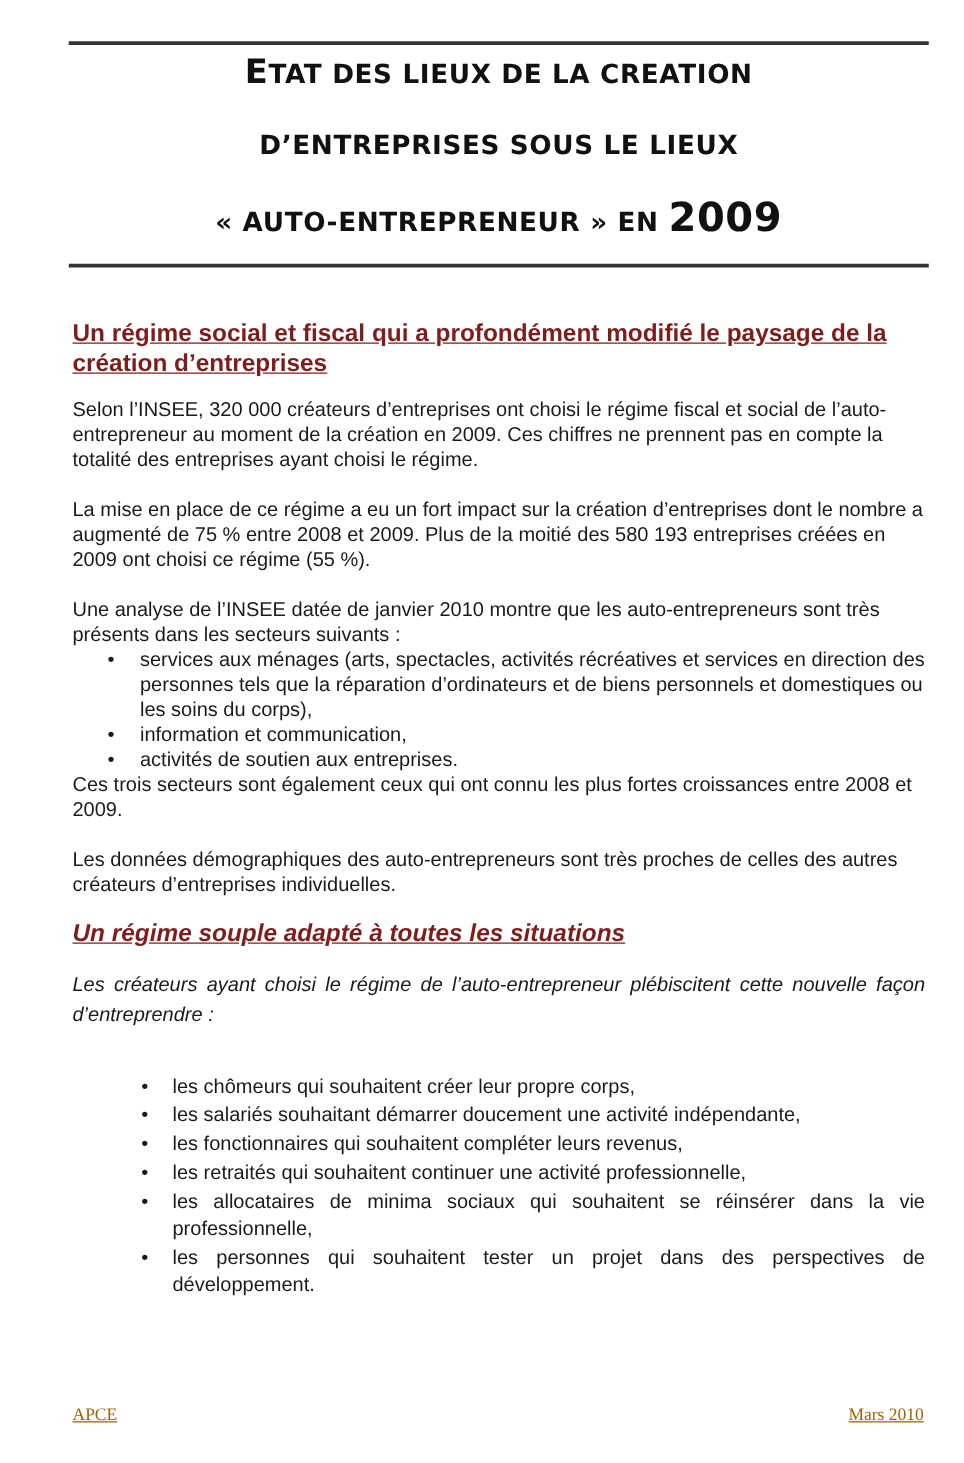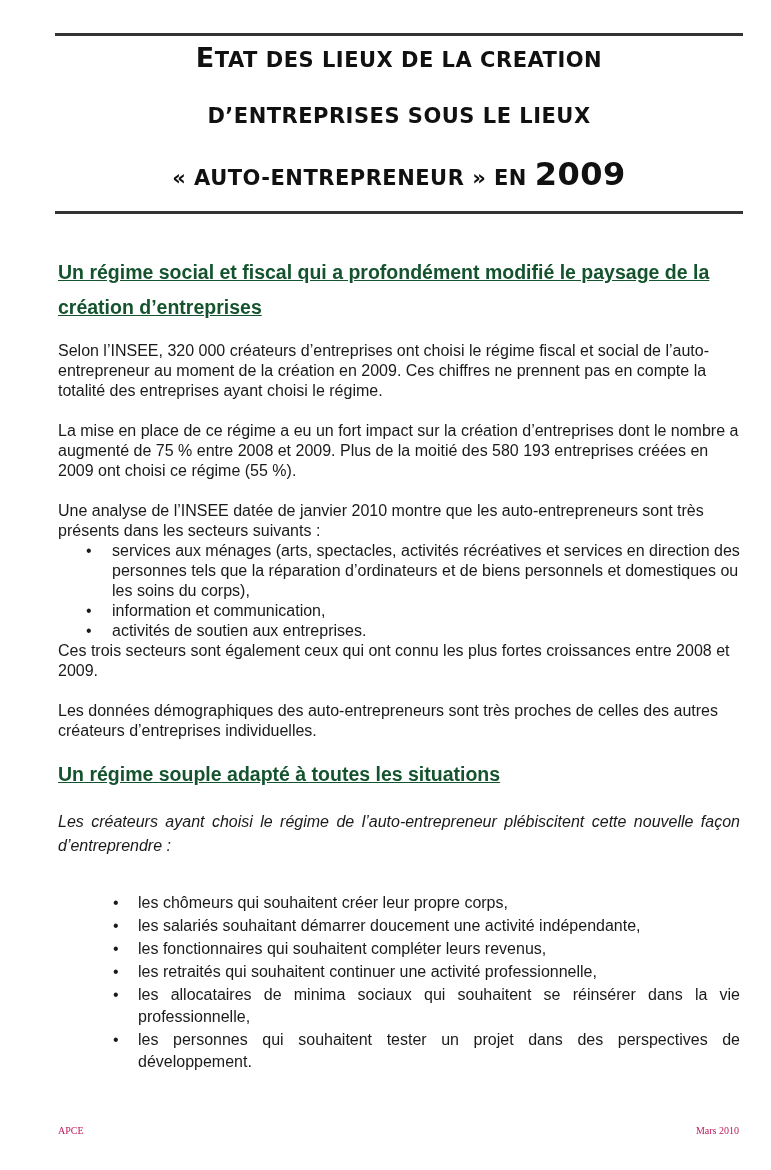--- a/index.html
+++ b/index.html
@@ -6,30 +6,30 @@
   body { width: 771px; height: 1170px; position: relative; overflow: hidden; color: #111; }
   .page { position: absolute; left: 0; top: 0; width: 771px; height: 1170px; }
   .rule { position: absolute; left: 55px; width: 688px; height: 3px; background: #333; }
   .title-block { position: absolute; left: 55px; top: 38px; width: 688px; text-align: center;
     font-family: "DejaVu Sans", sans-serif; font-weight: bold; font-size: 21px; letter-spacing: 0.5px; color: #111; }
   .title-line { height: 58px; line-height: 40px; }
   .title-line .big { font-size: 27px; }
   .title-line .num { font-size: 32px; }
   .content { position: absolute; left: 58px; top: 255px; width: 682px;
     font-family: "Liberation Sans", sans-serif; font-size: 16px; line-height: 20px; color: #1a1a1a; }
-  h2 { font-family: "Liberation Sans", sans-serif; font-size: 19.5px; line-height: 35px; font-weight: bold;
-    text-decoration: underline; margin: 0 0 16px 0; color: #14532d; }
+  h2 { font-family: "Liberation Sans", sans-serif; font-size: 19.5px; line-height: 24px; font-weight: bold;
+    text-decoration: underline; margin: 0 0 16px 0; color: #7f1d1d; }
   p { margin: 0 0 20px 0; }
   ul { margin: 0; padding: 0; list-style: none; }
   li { position: relative; padding-left: 54px; }
   li .bullet { position: absolute; left: 28px; top: 0; }
   .justify { text-align: justify; }
   .list2 li { padding-left: 80px; margin-bottom: 1px; }
   .list2 li .bullet { left: 55px; }
-  .footer { position: absolute; top: 1125px; font-family: "Liberation Serif", serif; font-size: 10px; color: #be185d; }
+  .footer { position: absolute; top: 1125px; font-family: "Liberation Serif", serif; font-size: 14px; color: #a16207; text-decoration: underline; }
 </style>
 </head>
 <body>
 
 <div class="page">
 
   <div class="rule" style="top:33px;"></div>
 
   <div class="title-block">
     <div class="title-line"><span class="big">E</span><span>TAT DES LIEUX DE LA CREATION</span></div>
@@ -47,21 +47,21 @@
       <div>Une analyse de l’INSEE datée de janvier 2010 montre que les auto-entrepreneurs sont très présents  dans les secteurs suivants :</div>
       <ul>
         <li><span class="bullet">•</span><span>services aux ménages (arts, spectacles, activités récréatives et services en direction des personnes tels que la réparation d’ordinateurs et de biens personnels et domestiques ou les soins du corps),</span></li>
         <li><span class="bullet">•</span><span>information et communication,</span></li>
         <li><span class="bullet">•</span><span>activités de soutien aux entreprises.</span></li>
       </ul>
       <p>Ces trois secteurs sont également ceux qui ont connu les plus fortes croissances entre 2008 et 2009.</p>
     </div>
     <p style="margin-bottom:16px;">Les données démographiques des auto-entrepreneurs sont très proches de celles des autres créateurs d’entreprises individuelles.</p>
 
-    <h2 style="margin-bottom:18px;">Un régime souple adapté à toutes les situations</h2>
+    <h2 style="margin-bottom:18px;font-style:italic;">Un régime souple adapté à toutes les situations</h2>
     <p class="justify" style="line-height:24px; margin-bottom:34px;font-style:italic;">Les créateurs ayant choisi le régime de l’auto-entrepreneur plébiscitent cette nouvelle façon d’entreprendre :</p>
     <ul class="list2 justify" style="line-height:22px;">
       <li><span class="bullet">•</span><span>les chômeurs qui souhaitent créer leur propre corps,</span></li>
       <li><span class="bullet">•</span><span>les salariés souhaitant démarrer doucement une activité indépendante,</span></li>
       <li><span class="bullet">•</span><span>les fonctionnaires qui souhaitent compléter leurs revenus,</span></li>
       <li><span class="bullet">•</span><span>les retraités qui souhaitent continuer une activité professionnelle,</span></li>
       <li><span class="bullet">•</span><span>les allocataires de minima sociaux qui souhaitent se réinsérer dans la vie professionnelle,</span></li>
       <li><span class="bullet">•</span><span>les personnes qui souhaitent tester un projet dans des perspectives de développement.</span></li>
     </ul>
   </div>

